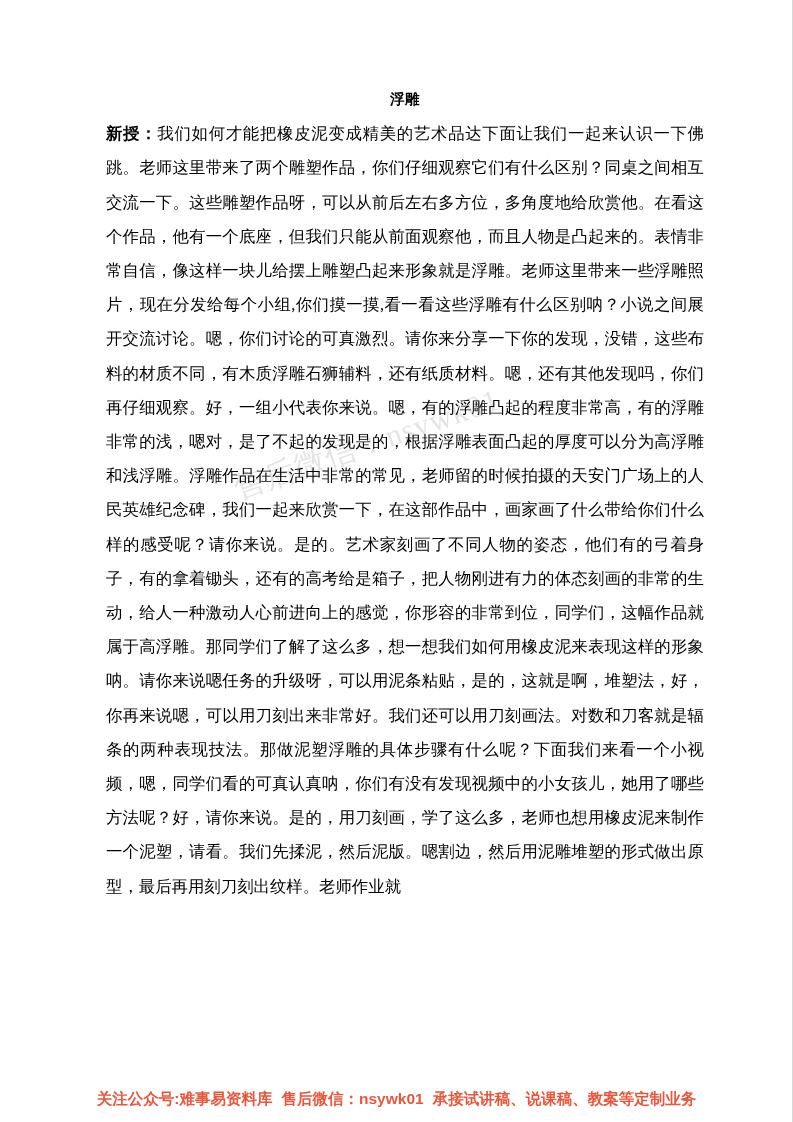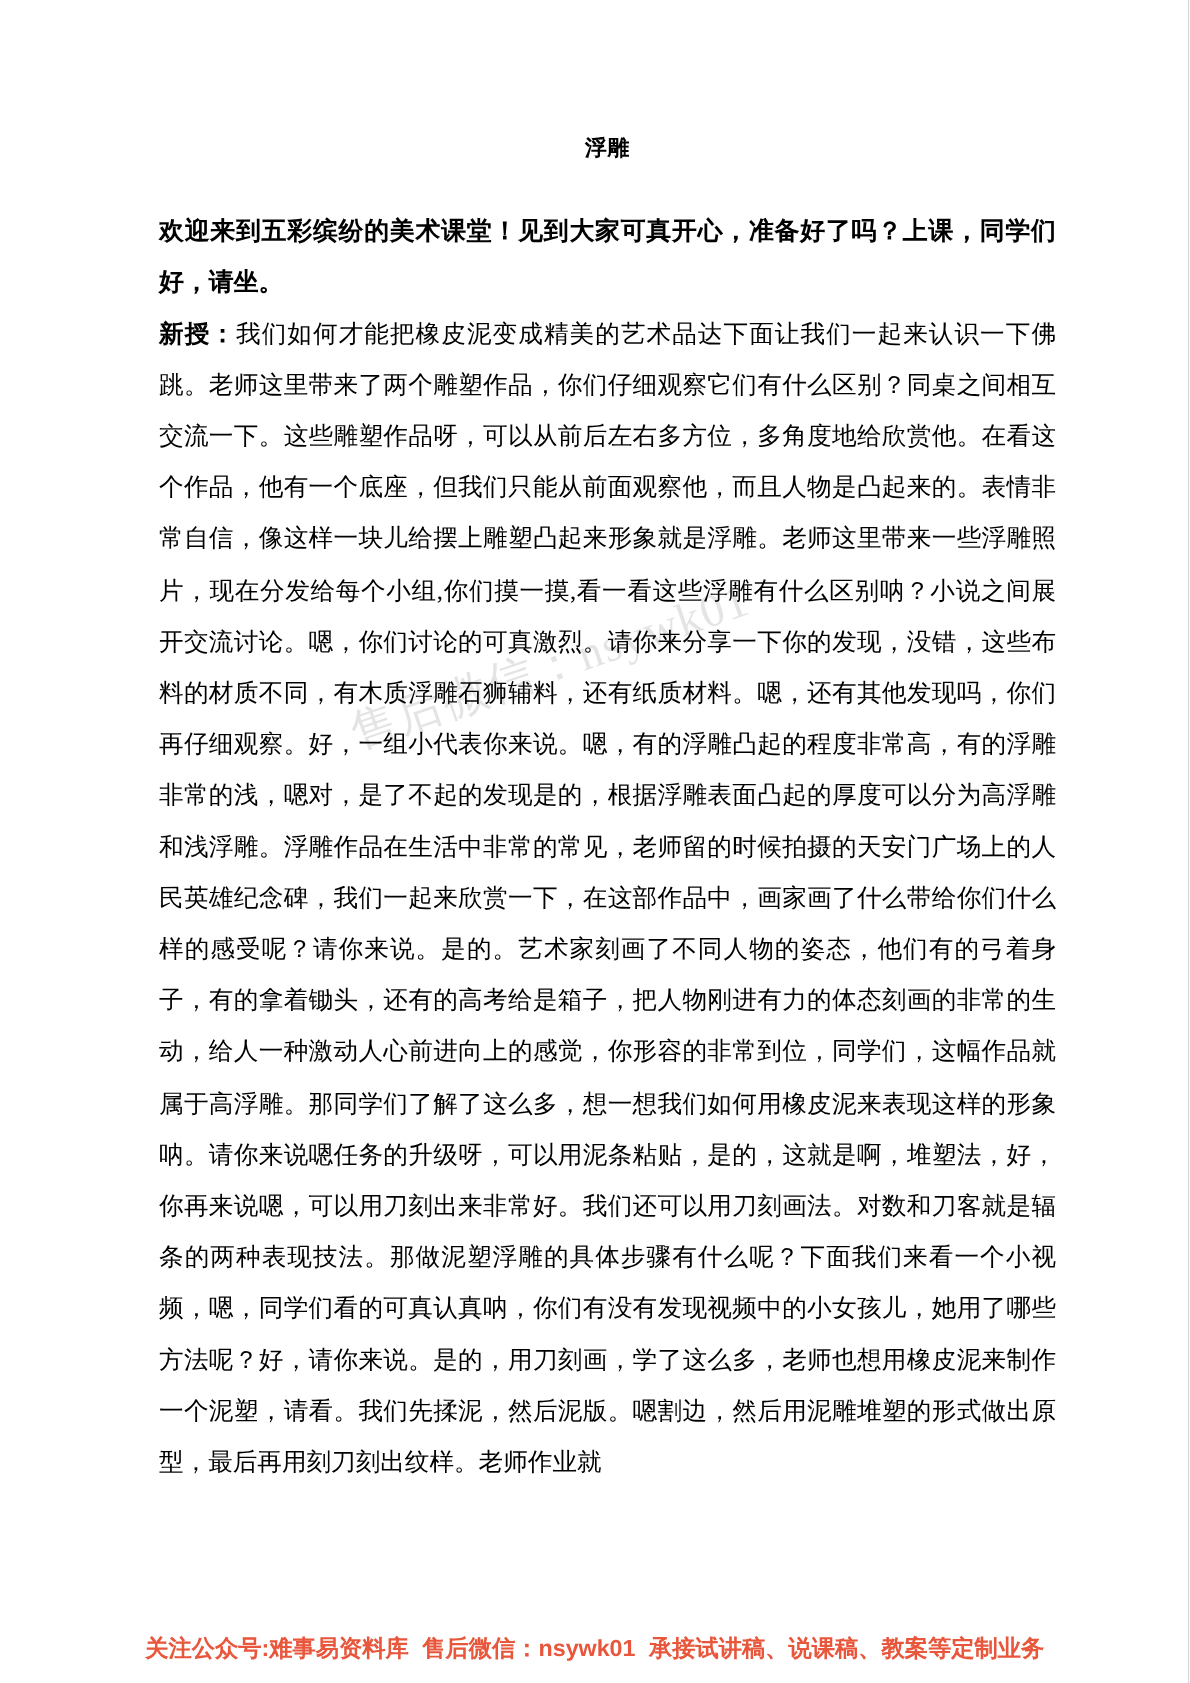--- a/index.html
+++ b/index.html
@@ -31,21 +31,21 @@
     position: absolute;
     left: 106px;
     top: 88px;
     width: 598px;
   }
   .doc-title {
     text-align: center;
     font-weight: bold;
     font-size: 14.5px;
     line-height: 1.6;
-    margin: 0 0 26px 0;
+    margin: 0 0 6px 0;
     letter-spacing: 0.5px;
   }
   .para {
     font-size: 16.4px;
     line-height: 34.2px;
     margin: 0;
     text-align: justify;
     text-justify: inter-ideograph;
     letter-spacing: 0px;
     word-break: break-all;
@@ -95,21 +95,20 @@
 <div class="page">
 
   <div class="edge-rule"></div>
 
   <div class="watermark">售后微信：nsywk01</div>
 
   <div class="content">
 
     <h1 class="doc-title">浮雕</h1>
 
-    <p class="para lead">欢迎来到五彩缤纷的美术课堂！见到大家可真开心，准备好了吗？上课，同学们好，请坐。</p>
 
 
     <p class="para"><span class="label">新授：</span><span>我们如何才能把橡皮泥变成精美的艺术品达下面让我们一起来认识一下佛跳。老师这里带来了两个雕塑作品，你们仔细观察它们有什么区别？同桌之间相互交流一下。这些雕塑作品呀，可以从前后左右多方位，多角度地给欣赏他。在看这个作品，他有一个底座，但我们只能从前面观察他，而且人物是凸起来的。表情非常自信，像这样一块儿给摆上雕塑凸起来形象就是浮雕。老师这里带来一些浮雕照片，现在分发给每个小组,你们摸一摸,看一看这些浮雕有什么区别呐？小说之间展开交流讨论。嗯，你们讨论的可真激烈。请你来分享一下你的发现，没错，这些布料的材质不同，有木质浮雕石狮辅料，还有纸质材料。嗯，还有其他发现吗，你们再仔细观察。好，一组小代表你来说。嗯，有的浮雕凸起的程度非常高，有的浮雕非常的浅，嗯对，是了不起的发现是的，根据浮雕表面凸起的厚度可以分为高浮雕和浅浮雕。浮雕作品在生活中非常的常见，老师留的时候拍摄的天安门广场上的人民英雄纪念碑，我们一起来欣赏一下，在这部作品中，画家画了什么带给你们什么样的感受呢？请你来说。是的。艺术家刻画了不同人物的姿态，他们有的弓着身子，有的拿着锄头，还有的高考给是箱子，把人物刚进有力的体态刻画的非常的生动，给人一种激动人心前进向上的感觉，你形容的非常到位，同学们，这幅作品就属于高浮雕。那同学们了解了这么多，想一想我们如何用橡皮泥来表现这样的形象呐。请你来说嗯任务的升级呀，可以用泥条粘贴，是的，这就是啊，堆塑法，好，你再来说嗯，可以用刀刻出来非常好。我们还可以用刀刻画法。对数和刀客就是辐条的两种表现技法。那做泥塑浮雕的具体步骤有什么呢？下面我们来看一个小视频，嗯，同学们看的可真认真呐，你们有没有发现视频中的小女孩儿，她用了哪些方法呢？好，请你来说。是的，用刀刻画，学了这么多，老师也想用橡皮泥来制作一个泥塑，请看。我们先揉泥，然后泥版。嗯割边，然后用泥雕堆塑的形式做出原型，最后再用刻刀刻出纹样。老师作业就</span></p>
 
   </div>
 
   <div class="footer-band">
     <div class="footer-text"><span>关注公众号:难事易资料库</span><span class="gap"></span><span>售后微信：nsywk01</span><span class="gap"></span><span>承接试讲稿、说课稿、教案等定制业务</span></div>
   </div>
 

